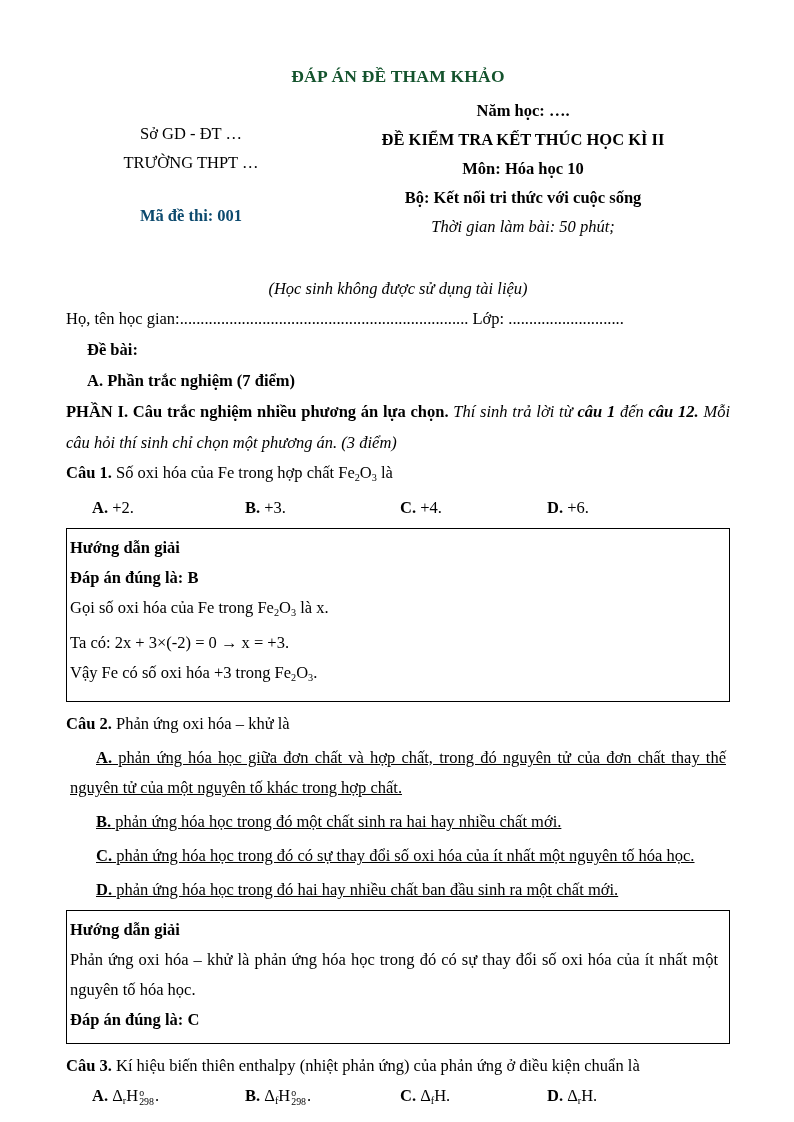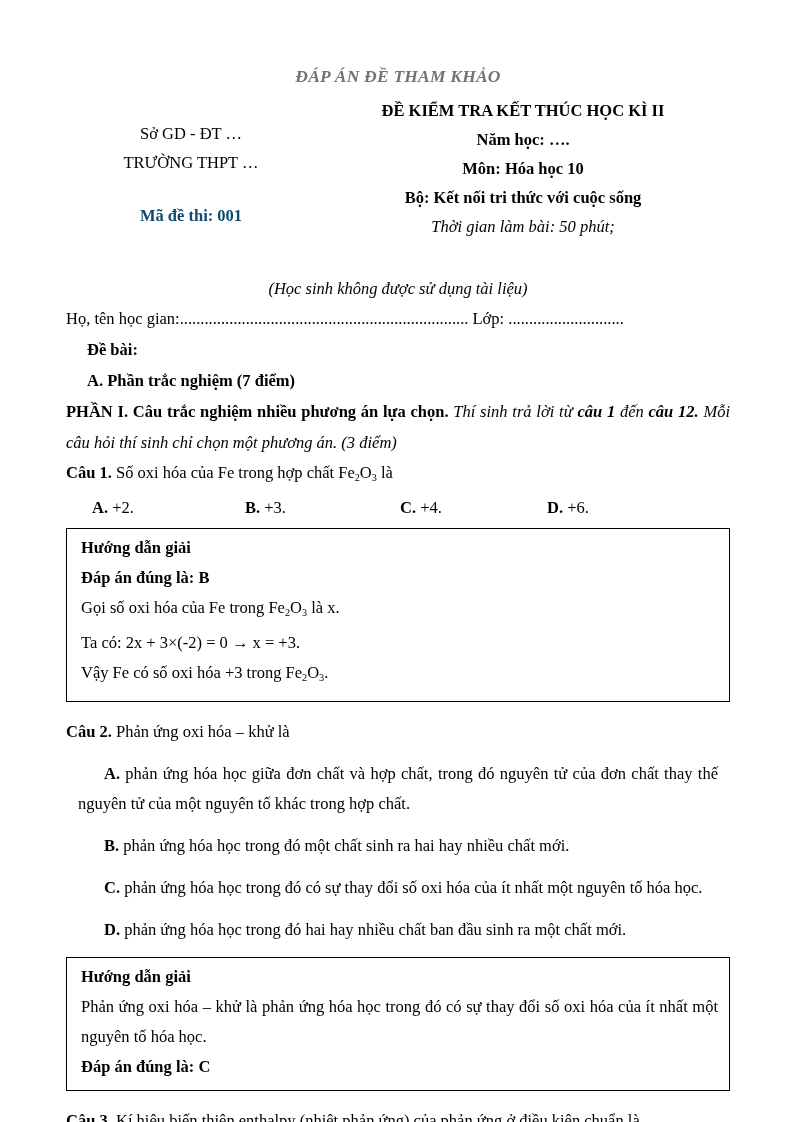--- a/index.html
+++ b/index.html
@@ -33,25 +33,25 @@
   .name-line{line-height:30px;}
   .bold-line{font-weight:bold;line-height:31px;margin-left:21px;}
   .para{line-height:31px;text-align:justify;}
   .stem{line-height:30px;}
   .opts-grid{
     display:grid;
     grid-template-columns:153px 155px 147px 1fr;
     padding-left:26px;
     line-height:30px;
   }
-  .opt-block{line-height:30px;text-align:justify;text-indent:26px;margin:12px;}
+  .opt-block{line-height:30px;text-align:justify;text-indent:26px;margin:4px;text-decoration:underline;}
   .sol-box{
     border:1.5px solid #000;
-    padding:4px 11px 8px 14px;
-    margin:5px 0 15px 0;
+    padding:4px 11px 8px 3px;
+    margin:5px 0 7px 0;
   }
   .sol-box .ln{line-height:30px;}
   .sol-box .bold{font-weight:bold;}
   b.it{font-style:italic;margin-top:24px;}
   sub{font-size:0.62em;vertical-align:-0.3em;}
   .stk{
     display:inline-block;
     vertical-align:-0.4em;
     line-height:0.95;
     font-size:0.6em;
@@ -59,31 +59,31 @@
     margin-left:1px;
     margin-right:1px;
   }
   .stk span{display:block;}
 </style>
 </head>
 <body>
 
 <div class="page">
 
-  <div class="doc-title" style="color: #737373; font-style: italic;">ĐÁP ÁN ĐỀ THAM KHẢO</div>
+  <div class="doc-title" style="color: #14532d;">ĐÁP ÁN ĐỀ THAM KHẢO</div>
 
   <div class="header">
     <div class="h-left">
       <div class="ln">Sở GD - ĐT …</div>
       <div class="ln">TRƯỜNG THPT …</div>
       <div class="exam-code" style="color: #0c4a6e;">Mã đề thi: 001</div>
     </div>
     <div class="h-right">
+      <div class="ln">Năm học: ….</div>
       <div class="ln">ĐỀ KIỂM TRA KẾT THÚC HỌC KÌ II</div>
-      <div class="ln">Năm học: ….</div>
       <div class="ln">Môn: Hóa học 10</div>
       <div class="ln">Bộ: Kết nối tri thức với cuộc sống</div>
       <div class="ln duration">Thời gian làm bài: 50 phút;</div>
     </div>
   </div>
 
   <div class="note">(Học sinh không được sử dụng tài liệu)</div>
   <div class="name-line">Họ, tên học gian:...................................................................... Lớp: ............................</div>
 
   <div class="bold-line">Đề bài:</div>

